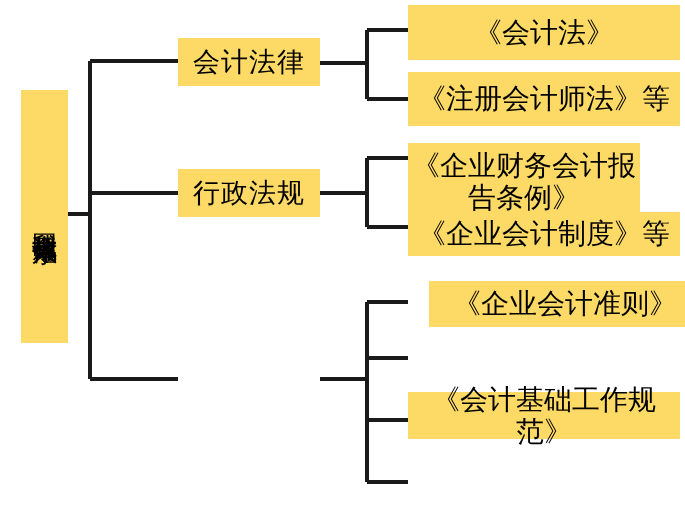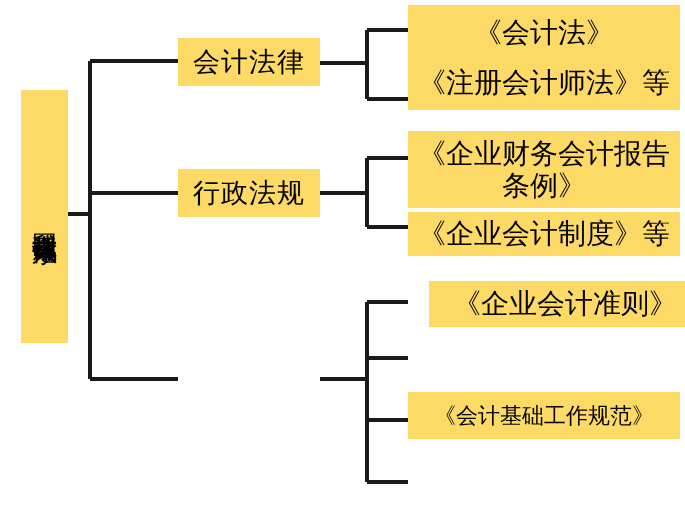--- a/index.html
+++ b/index.html
@@ -47,21 +47,21 @@
   .node-mid {
     font-size: 27px;
     letter-spacing: 1px;
   }
   .node-leaf {
     font-size: 28px;
     letter-spacing: 0px;
     padding: 0 4px;
   }
   .node-leaf.tight {
-    font-size: 22px;
+    font-size: 28px;
   }
 </style>
 </head>
 <body>
 
 <div id="diagram">
 
   <svg id="connector-layer" viewBox="0 0 685 505" width="685" height="505" xmlns="http://www.w3.org/2000/svg">
     <g stroke="#1A1A1A" stroke-width="4" fill="none" stroke-linecap="butt">
 
@@ -94,23 +94,23 @@
 
   <div class="node node-root" style="left:21px; top:90px; width:47px; height:253px;">我国会计规范体系</div>
 
   <div class="node node-mid" style="left:178px; top:38px; width:142px; height:48px;">会计法律</div>
 
   <div class="node node-mid" style="left:178px; top:169px; width:142px; height:48px;">行政法规</div>
 
 
   <div class="node node-leaf" style="left:408px; top:5px; width:272px; height:55px;">《会计法》</div>
 
-  <div class="node node-leaf" style="left:408px; top:56px; width:272px; height:54px;">《注册会计师法》等</div>
+  <div class="node node-leaf" style="left:408px; top:72px; width:272px; height:54px;">《注册会计师法》等</div>
 
-  <div class="node node-leaf" style="left:408px; top:131px; width:272px; height:77px;">《企业财务会计报告条例》</div>
+  <div class="node node-leaf" style="left:408px; top:143px; width:232px; height:77px;">《企业财务会计报告条例》</div>
 
   <div class="node node-leaf" style="left:408px; top:212px; width:272px; height:44px;">《企业会计制度》等</div>
 
   <div class="node node-leaf" style="left:429px; top:281px; width:272px; height:46px;">《企业会计准则》</div>
 
 
   <div class="node node-leaf tight" style="left:408px; top:392px; width:272px; height:47px;">《会计基础工作规范》</div>
 
 
 </div>

